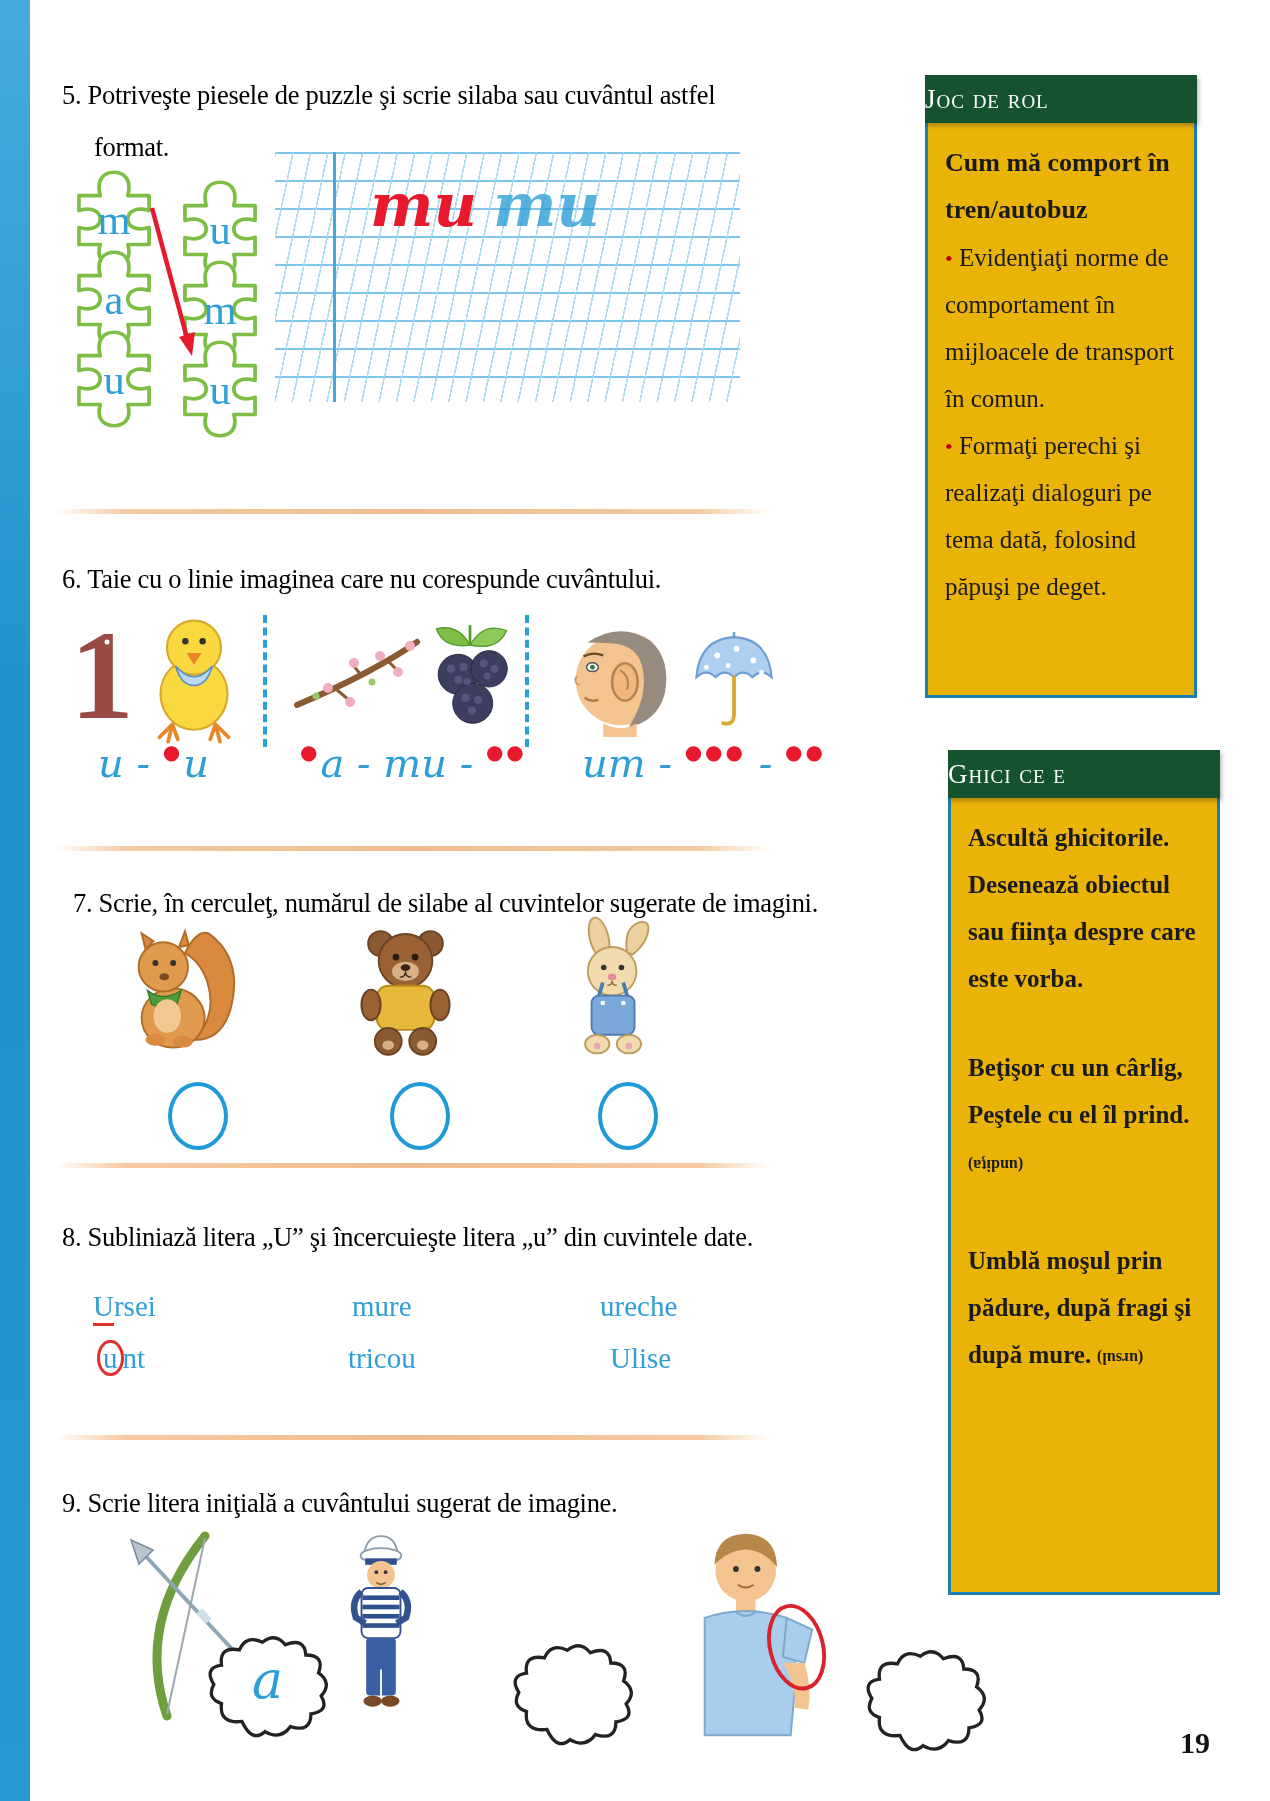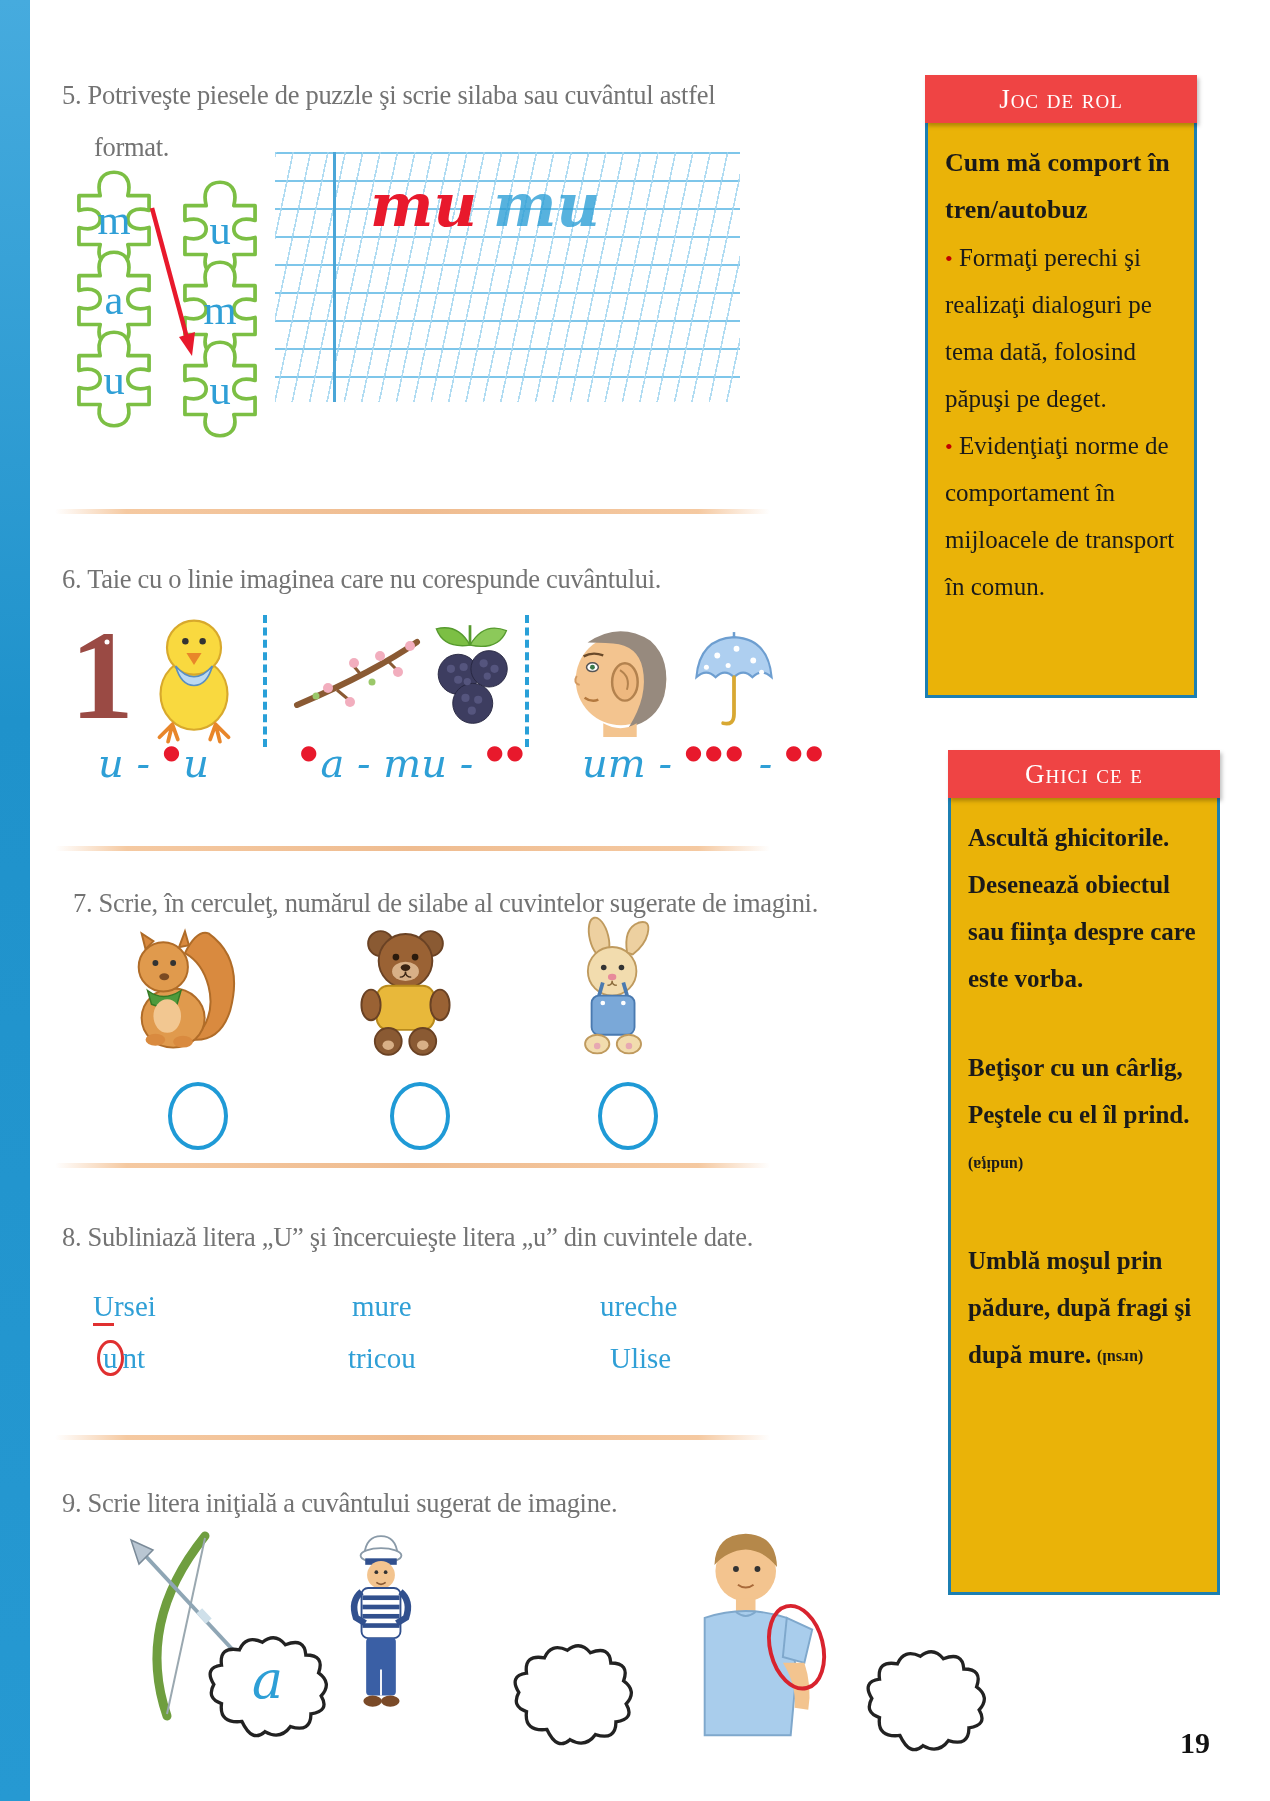--- a/index.html
+++ b/index.html
@@ -1,21 +1,21 @@
 <!DOCTYPE html>
 <html><head>
 <meta charset="utf-8">
 <style>
   html,body{margin:0;padding:0;background:#888;}
   .page{position:relative;width:1270px;height:1801px;background:#fff;overflow:hidden;
         font-family:"Liberation Serif",serif;color:#1a1a1a;}
   .leftbar{position:absolute;left:0;top:0;width:30px;height:100%;
            background:linear-gradient(180deg,#46abde,#1f92cb 40%,#2699d2);}
   .ex-head{position:absolute;font-size:26.5px;line-height:52px;letter-spacing:-0.3px;
-           padding-left:32px;text-indent:-32px;color:#737373;}
+           padding-left:32px;text-indent:-32px;color:#000000;}
   .divider{position:absolute;height:5px;border-radius:3px;
            background:linear-gradient(90deg,rgba(245,201,161,0),#f5c9a1 10%,#efbc90 50%,#f5c9a1 90%,rgba(245,201,161,0));}
   
   .wgrid{position:absolute;left:275px;top:152px;width:465px;height:250px;background:
      repeating-linear-gradient(102deg,rgba(163,214,240,.85) 0 1.6px,transparent 1.6px 17px),
      repeating-linear-gradient(180deg,#7ec6ea 0 1.6px,transparent 1.6px 28px),
      repeating-linear-gradient(180deg,#58b2e3 0 2px,transparent 2px 84px);}
   .wgrid .vline{position:absolute;left:58px;top:0;width:2.5px;height:100%;background:#4aa6d8;}
   .cursive{font-family:"DejaVu Serif",serif;font-style:italic;}
   .model-word{position:absolute;left:95px;top:18px;font-size:60px;font-weight:bold;color:#e8192c;}
@@ -29,22 +29,22 @@
   .dots-label{position:absolute;font-size:40px;color:#2e9fd6;white-space:nowrap;}
   .reddot{color:#e8192c;font-size:0.5em;font-style:normal;vertical-align:18px;letter-spacing:3px;}
   
   .count-circle{position:absolute;width:52px;height:60px;border:4px solid #1f9ad6;border-radius:50%;background:#fff;}
   
   .word{position:absolute;font-size:29px;color:#2f9fd6;}
   .u-under{border-bottom:3.5px solid #e03030;padding-bottom:1px;}
   .u-circle{display:inline-block;border:3px solid #e03030;border-radius:50%;padding:0 3px;margin:-3px -1px;line-height:1.05;}
   
   .sbox{position:absolute;left:925px;width:272px;}
-  .sbox-header{position:relative;height:48px;line-height:48px;background:#ef4444;color:#fff;
-     text-align:center;font-variant:small-caps;font-size:27px;letter-spacing:1px;
+  .sbox-header{position:relative;height:48px;line-height:48px;background:#14532d;color:#fff;
+     font-variant:small-caps;font-size:27px;letter-spacing:1px;
      box-shadow:2px 3px 4px rgba(0,0,0,.25);}
   .sbox-body{border:3px solid #1c7fb2;border-top:none;background:#eab308;padding:16px 15px 10px 17px;}
   .sb-heading{font-size:26px;font-weight:bold;line-height:1.82;}
   .sb-bullet{font-size:25px;line-height:1.88;}
   .sb-bullet .bdot{color:#c00000;font-size:22px;}
   .sb-bold{font-size:25px;font-weight:bold;line-height:1.88;}
   .flip{display:inline-block;transform:rotate(180deg);font-size:16px;font-weight:bold;}
   .pagenum{position:absolute;left:1180px;top:1726px;font-size:30px;font-weight:bold;color:#111;}
   .cloud-letter{font-size:52px;color:#2e9fd6;}
   svg{display:block;}
@@ -313,22 +313,22 @@
   </svg>
 
   <svg style="position:absolute;left:858px;top:1646px;" width="135" height="115" viewBox="0 0 100 90">
     <path d="M30,70 Q12,72 14,56 Q2,52 8,41 Q0,28 14,26 Q12,11 28,14 Q33,2 46,8 Q56,0 64,10 Q79,4 80,18 Q95,18 90,32 Q101,40 92,50 Q99,62 84,64 Q84,79 68,74 Q60,85 48,78 Q38,87 30,70 Z" fill="#fff" stroke="#222" stroke-width="2.6"></path>
   </svg>
 
   <div class="sbox" style="top:75px;">
     <div class="sbox-header">Joc de rol</div>
     <div class="sbox-body" style="height:546px;">
       <div class="sb-heading">Cum mă comport în tren/autobuz</div>
+      <div class="sb-bullet"><span class="bdot">•</span> <span>Evidenţiaţi norme de comportament în mijloacele de transport în comun.</span></div>
       <div class="sb-bullet"><span class="bdot">•</span> <span>Formaţi perechi şi realizaţi dialoguri pe tema dată, folosind păpuşi pe deget.</span></div>
-      <div class="sb-bullet"><span class="bdot">•</span> <span>Evidenţiaţi norme de comportament în mijloacele de transport în comun.</span></div>
     </div>
   </div>
 
   <div class="sbox" style="top:750px;padding-left:23px;">
     <div class="sbox-header">Ghici ce e</div>
     <div class="sbox-body" style="height:768px;">
       <div class="sb-bold">Ascultă ghicitorile. Desenează obiectul sau fiinţa despre care este vorba.</div>
       <div class="sb-bold" style="margin-top:42px;"><span>Beţişor cu un cârlig, Peştele cu el îl prind.</span> <span class="flip">(undiţa)</span></div>
       <div class="sb-bold" style="margin-top:52px;"><span>Umblă moşul prin pădure, după fragi şi după mure.</span> <span class="flip">(ursul)</span></div>
     </div>

